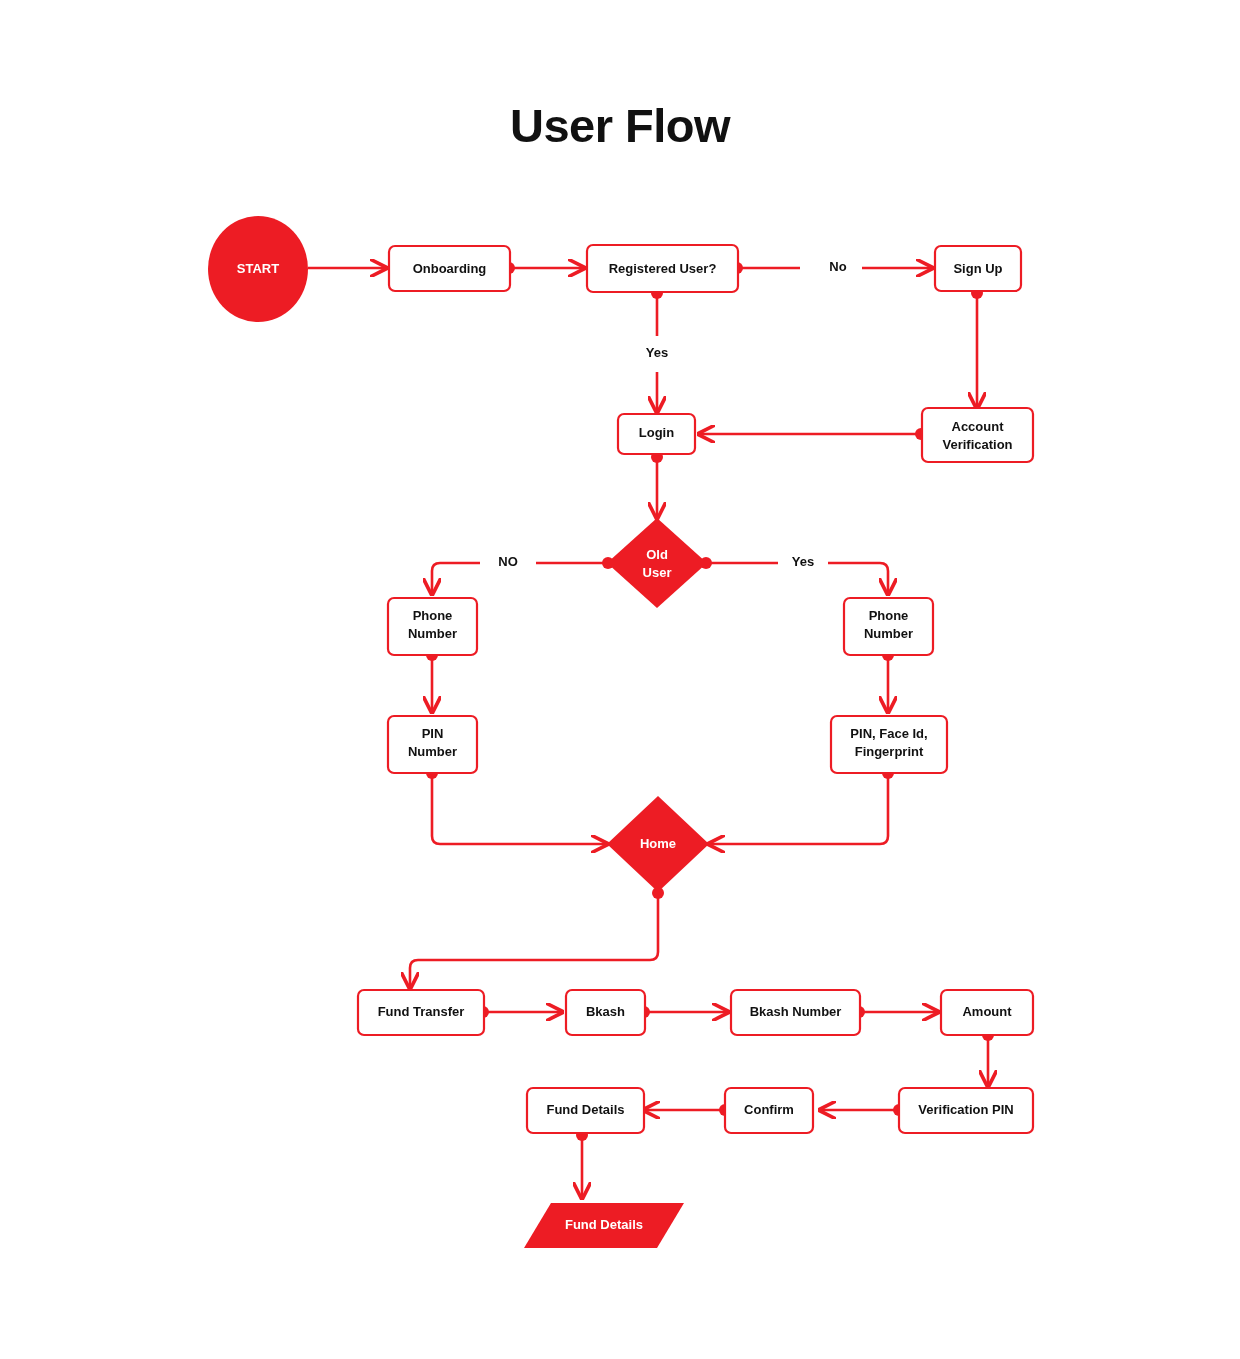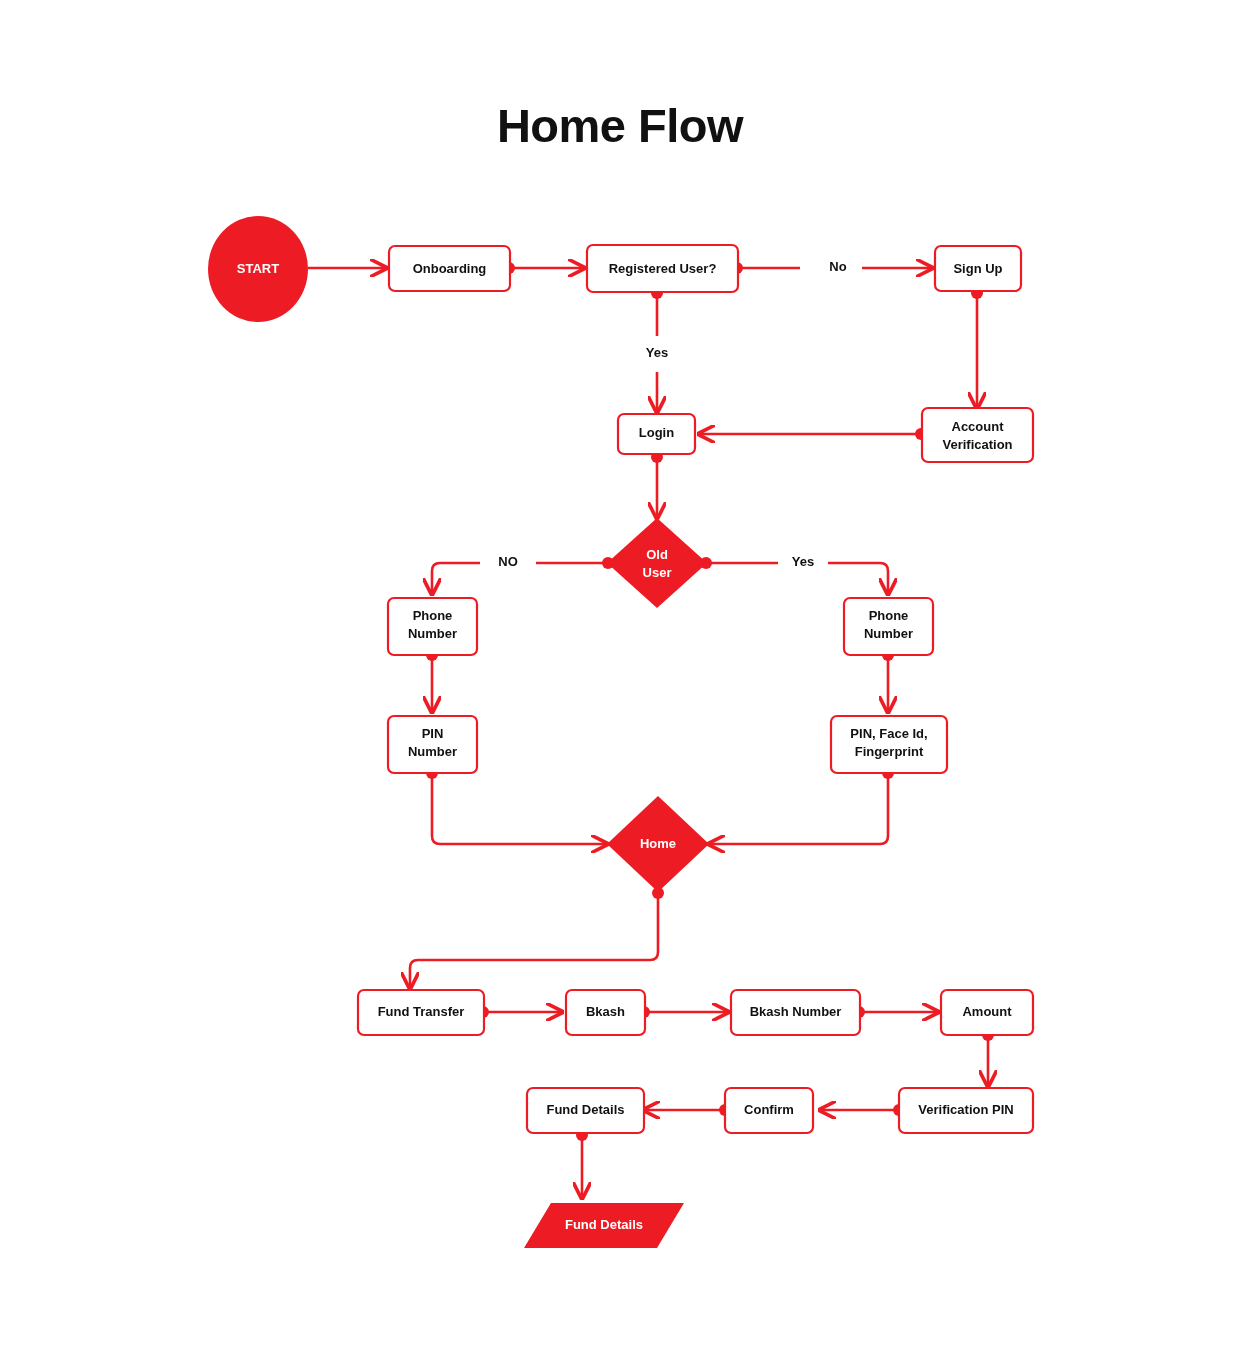--- a/index.html
+++ b/index.html
@@ -80,21 +80,21 @@
     fill: #111111;
     text-anchor: middle;
     dominant-baseline: middle;
   }
 </style>
 </head>
 <body>
 
 <div id="canvas">
 
-  <div id="flow-title">Home Flow</div>
+  <div id="flow-title">User Flow</div>
 
   <svg id="flow-svg" viewBox="0 0 1240 1359">
     <defs>
       <marker id="arrow" viewBox="0 0 10 10" refX="9" refY="5" markerWidth="7" markerHeight="7" orient="auto-start-reverse">
         <path d="M 0 0 L 10 5 L 0 10" fill="none" stroke="#ED1C24" stroke-width="2"></path>
       </marker>
     </defs>
 
     <g>
 

